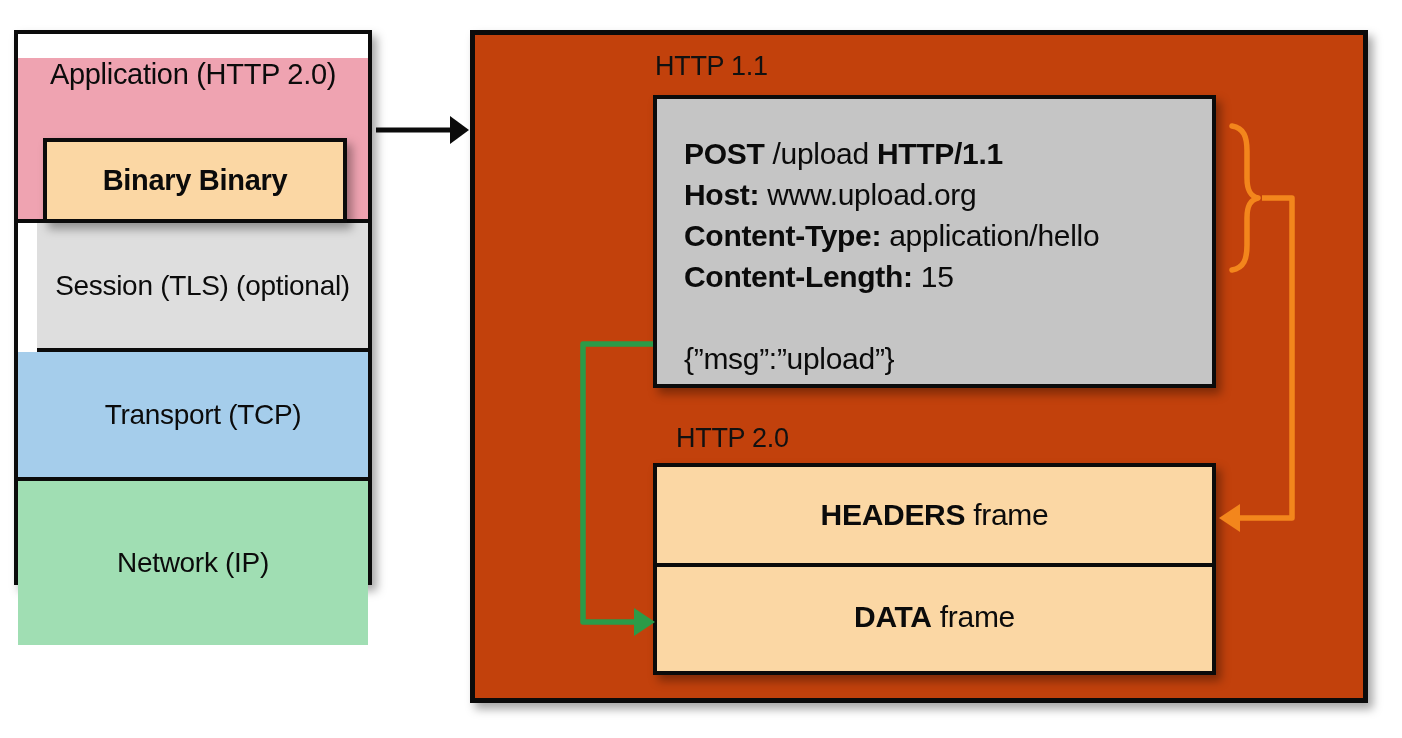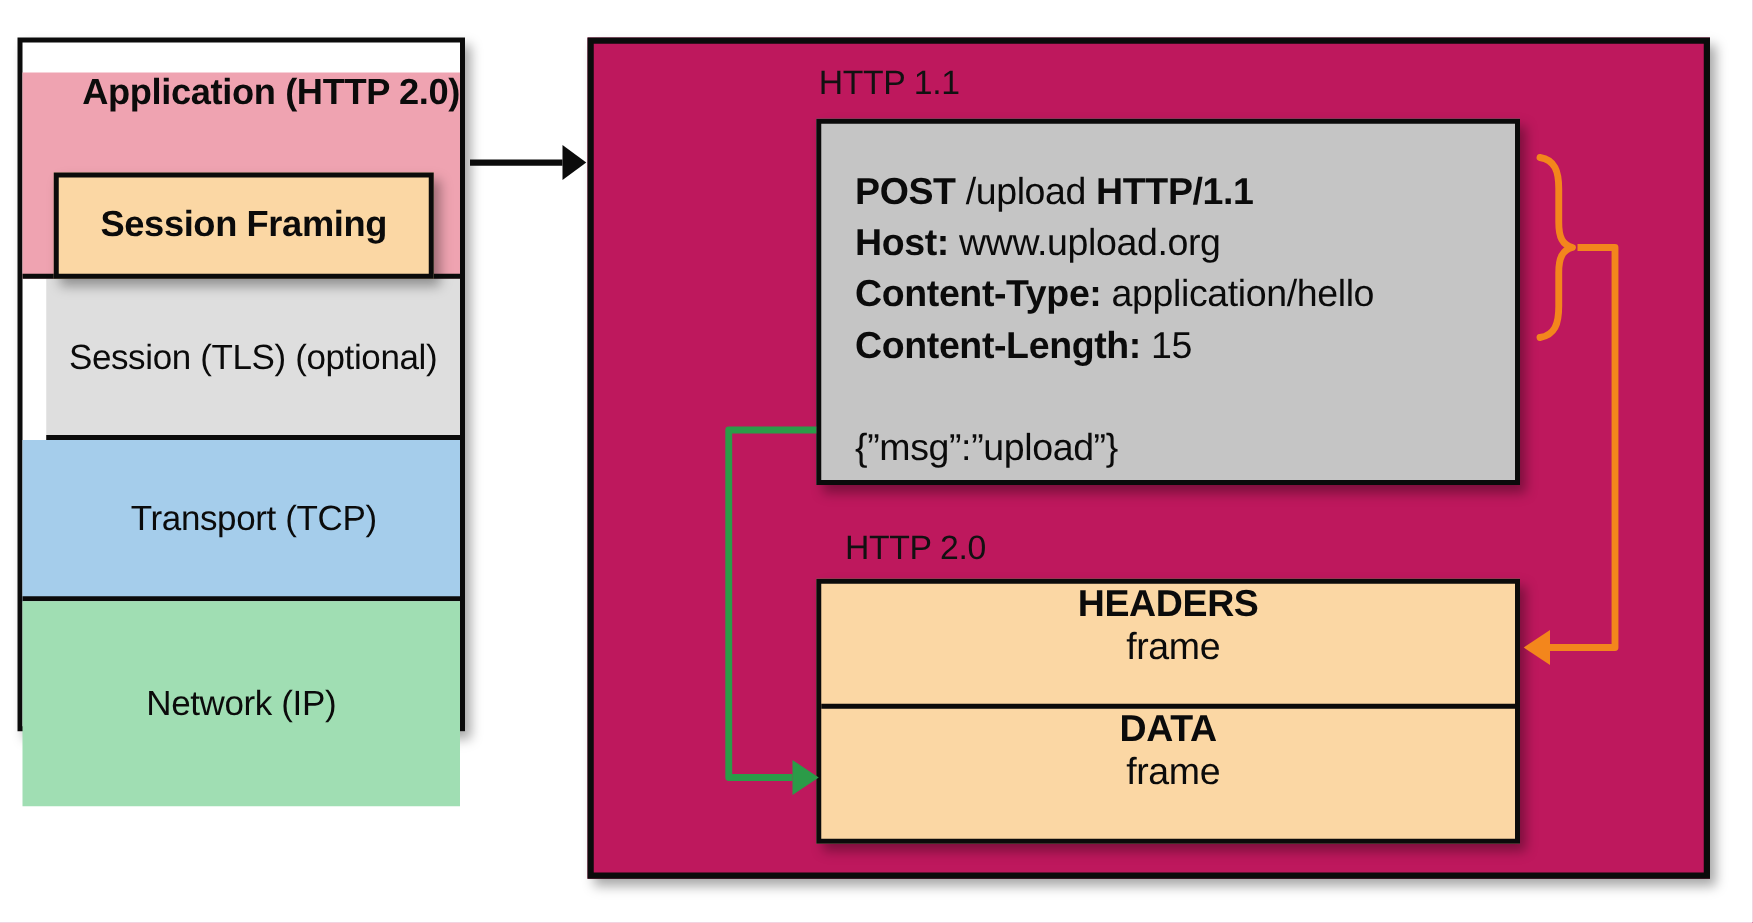--- a/index.html
+++ b/index.html
@@ -22,39 +22,39 @@
     border:4px solid #0b0b0b;box-sizing:border-box;
     background:#fff;
   }
   .layer{box-sizing:border-box;display:flex;align-items:center;justify-content:center;
          font-size:28px;text-align:center;}
   #layer-app{
     height:161px;border-bottom:4px solid #0b0b0b;
     background:#EFA3B1;position:relative;
     display:block;
   }
-  #app-label{margin-top:24px;text-align:right;font-weight:700;font-size:29px;}
+  #app-label{margin-top:24px;text-align:center;font-weight:400;font-size:29px;}
   #binary-framing{
     position:absolute;left:25px;bottom:-4px;
     width:304px;height:85px;
     border:4px solid #0b0b0b;box-sizing:border-box;
     background:#FBD7A4;
     display:flex;align-items:center;justify-content:center;
     font-weight:700;font-size:29px;
   }
   #layer-session{height:129px;border-bottom:4px solid #0b0b0b;background:#DEDEDE;margin-left:19px;}
   #layer-transport{height:129px;border-bottom:4px solid #0b0b0b;background:#A5CDEB;padding-left:20px;}
   #layer-network{height:164px;background:#A0DEB3;text-align:right;}
 
   
   #right-panel{
     position:absolute;left:470px;top:30px;
     width:898px;height:673px;
     border:5px solid #0b0b0b;box-sizing:border-box;
-    background:#be185d;
+    background:#c2410c;
   }
   .section-label{
     position:absolute;font-size:27px;font-weight:400;color:#111;
   }
   #http11-label{left:180px;top:16px;}
   #http20-label{left:180px;top:388px;margin-left:21px;}
 
   #request-box{
     position:absolute;left:178px;top:60px;
     width:563px;height:293px;
@@ -66,38 +66,38 @@
   .req-blank{height:41px;}
 
   #frames-box{
     position:absolute;left:178px;top:428px;
     width:563px;height:212px;
     border:4px solid #0b0b0b;box-sizing:border-box;
     background:#FBD7A4;
   }
   .frame-row{
     box-sizing:border-box;height:100px;
-    display:flex;align-items:center;justify-content:flex-start;
-    font-size:30px;white-space:pre-wrap;flex-direction:column;
+    display:flex;align-items:center;justify-content:center;
+    font-size:30px;white-space:pre-wrap;
   }
   #headers-frame-row{border-bottom:4px solid #0b0b0b;}
 
   
   #arrow-layer{position:absolute;left:0;top:0;width:1402px;height:738px;pointer-events:none;}
 </style>
 </head>
 <body>
 
 <div id="canvas">
 
   <div id="stack" class="shadowed">
     <div id="layer-app">
       <div id="app-label">Application (HTTP 2.0)</div>
       <div id="binary-framing" class="shadowed">
-        <span>Session Framing</span>
+        <span>Binary Binary</span>
       </div>
     </div>
     <div id="layer-session" class="layer">
       <span>Session (TLS) (optional)</span>
     </div>
     <div id="layer-transport" class="layer">
       <span>Transport (TCP)</span>
     </div>
     <div id="layer-network" class="layer">
       <span>Network (IP)</span>

